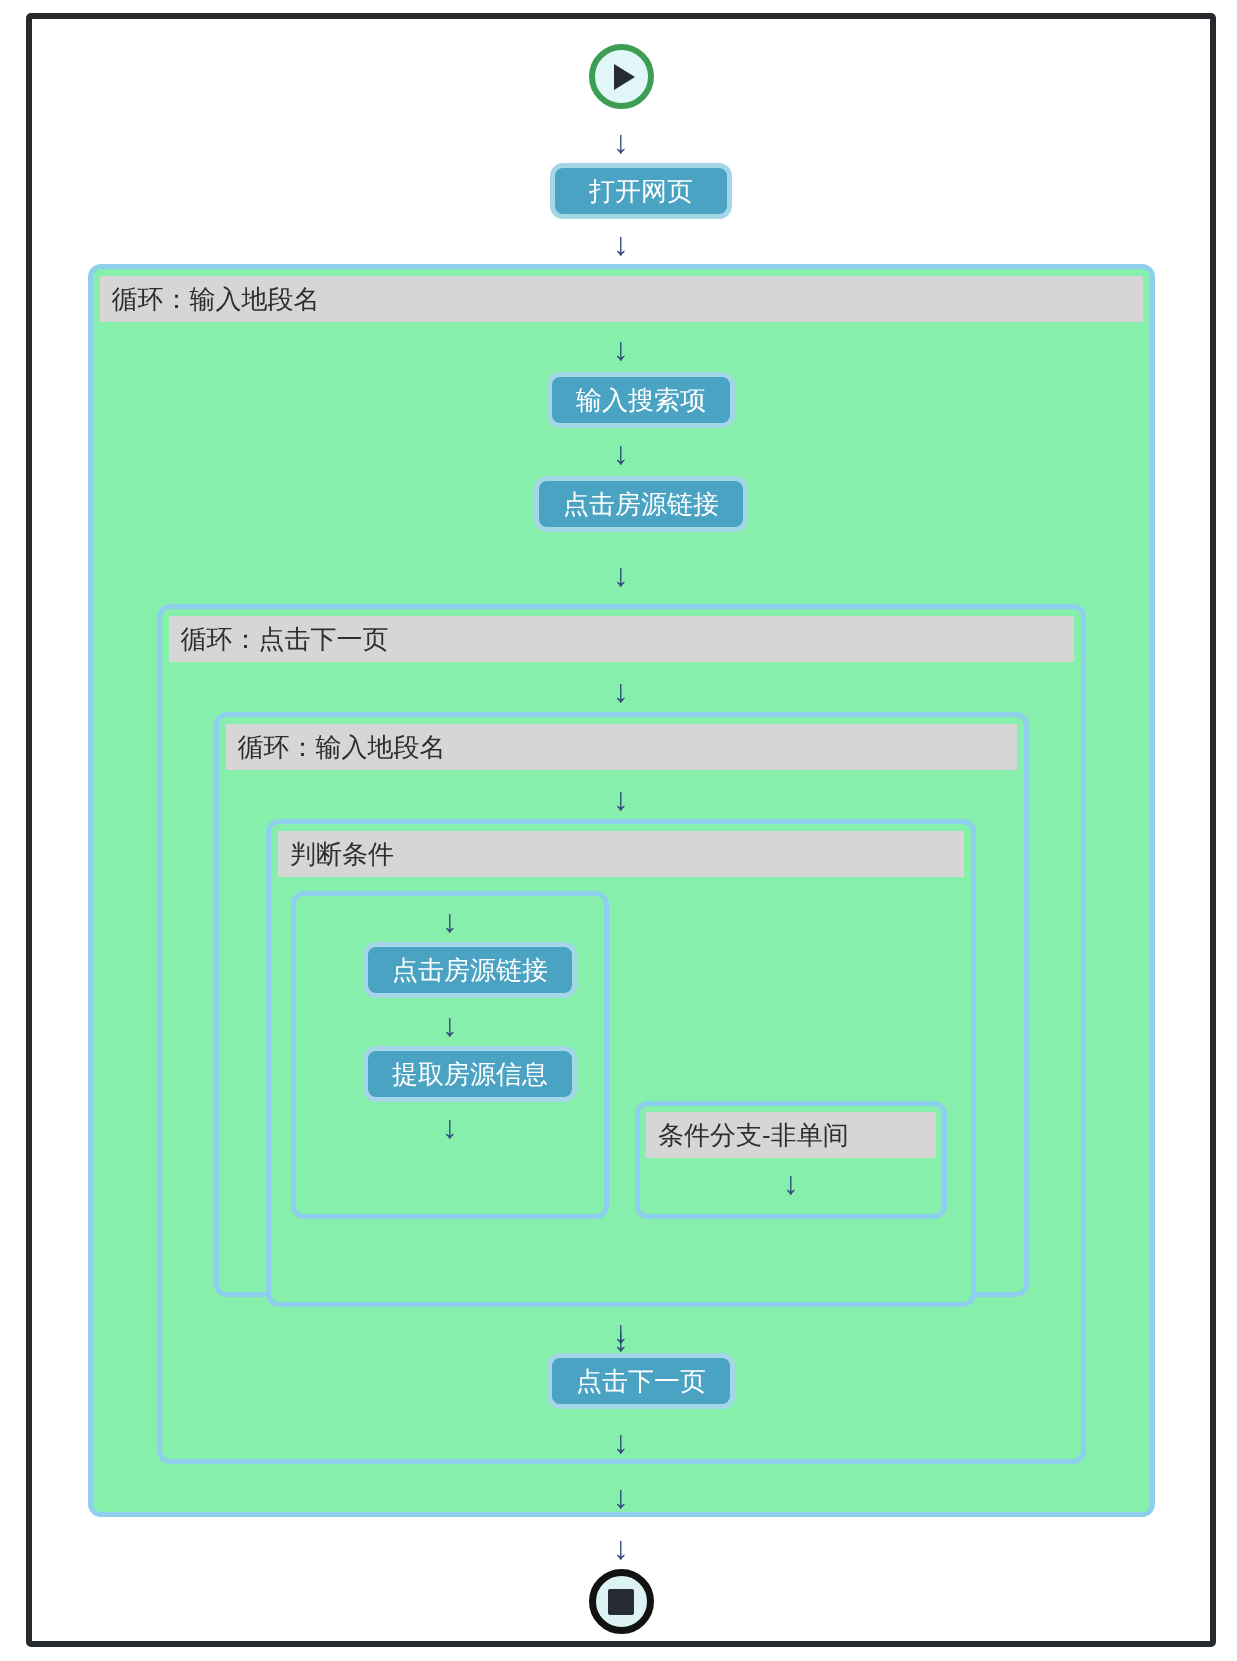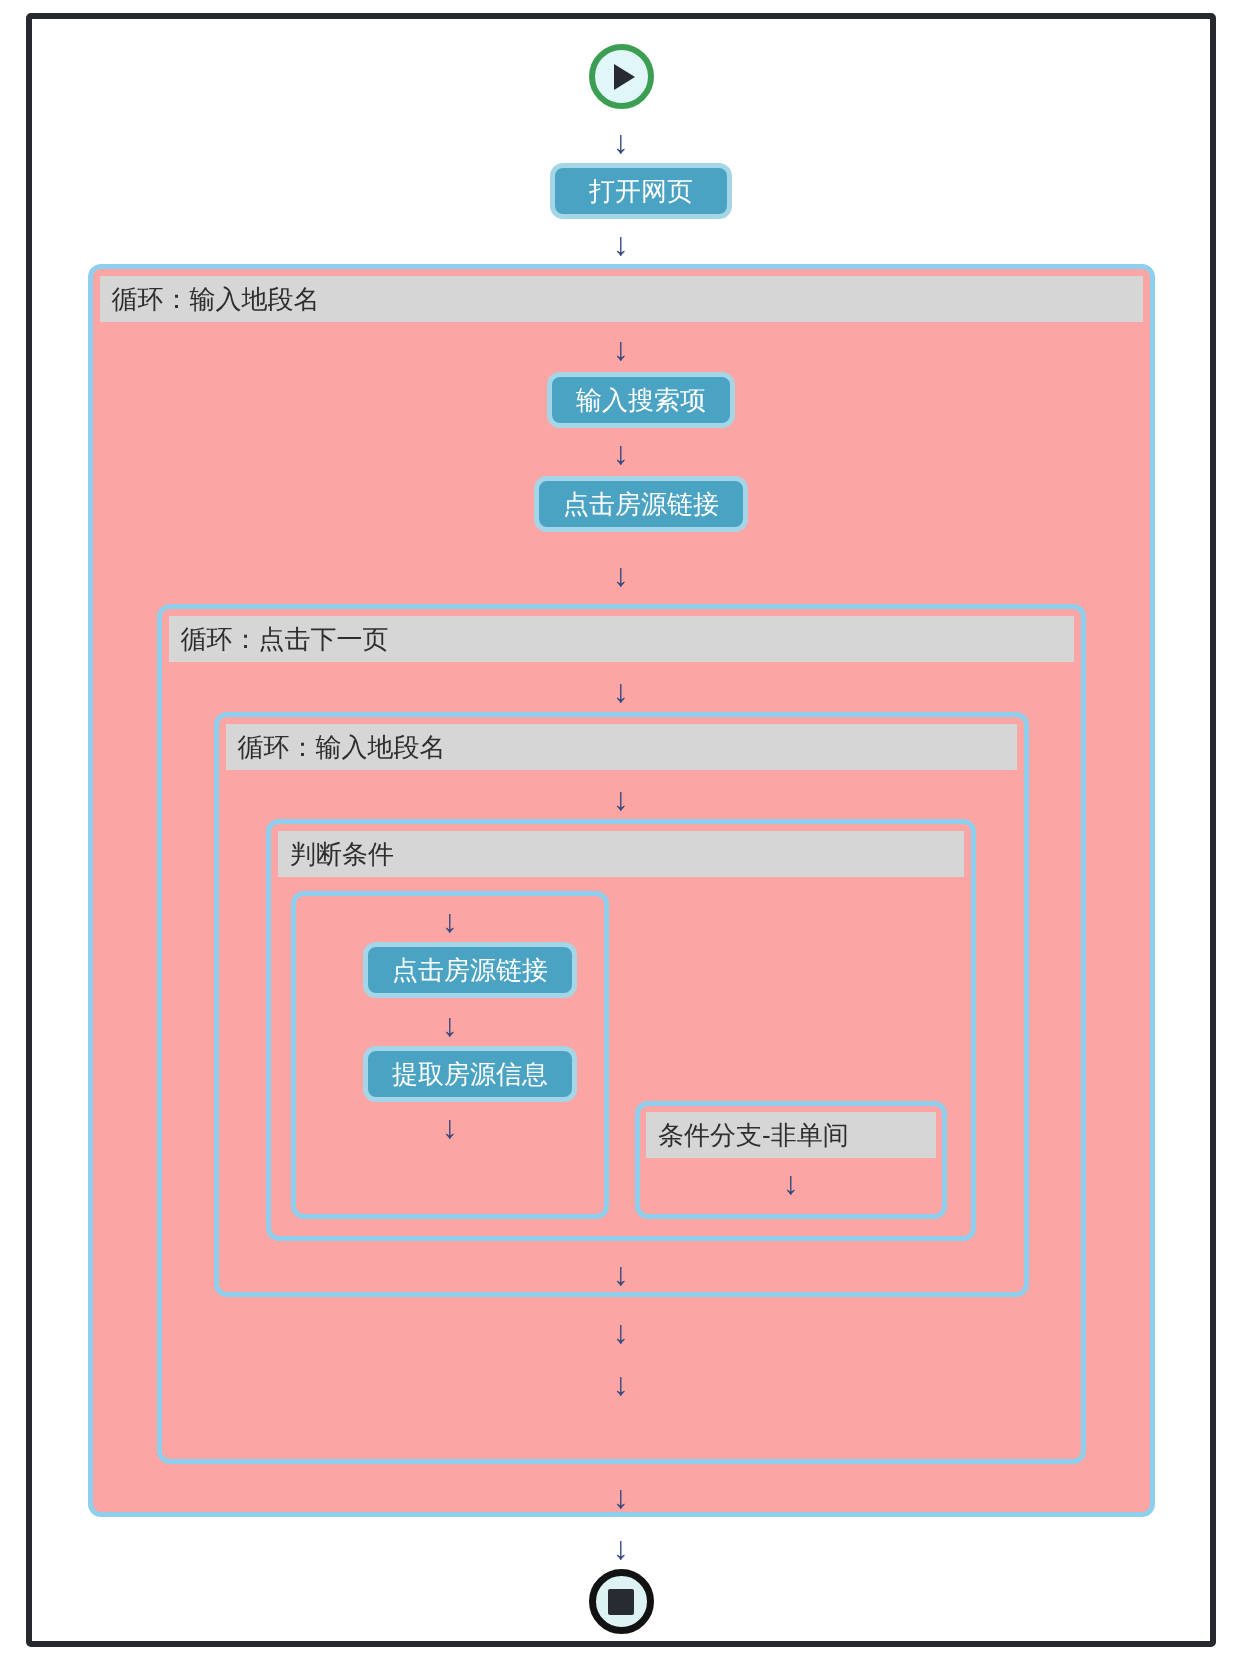--- a/index.html
+++ b/index.html
@@ -6,29 +6,29 @@
     font-family:"Liberation Sans","DejaVu Sans",sans-serif;}
   .frame{position:absolute;left:26px;top:13px;width:1190px;height:1634px;box-sizing:border-box;
     border:6px solid #26292e;border-radius:5px;background:#ffffff;
     display:flex;flex-direction:column;align-items:center;}
   
   .node{box-sizing:border-box;height:56px;min-width:182px;padding:0 24px;
     background:#4aa3c3;border:5px solid #a4d6e7;border-radius:13px;
     color:#ffffff;font-size:26px;display:flex;align-items:center;justify-content:center;
     flex:0 0 auto;white-space:nowrap;margin-left:40px;}
   
-  .container{box-sizing:border-box;border:5px solid #8dcfec;border-radius:13px;background:#fca5a5;
+  .container{box-sizing:border-box;border:5px solid #8dcfec;border-radius:13px;background:#86efac;
     display:flex;flex-direction:column;align-items:center;flex:0 0 auto;}
   .header{box-sizing:border-box;align-self:center;width:calc(100% - 14px);height:46px;
     background:#d6d6d6;color:#2e2e2e;font-size:26px;line-height:46px;padding-left:12px;
     text-align:left;overflow:hidden;white-space:nowrap;flex:0 0 auto;}
   .loop1{width:1067px;height:1253px;}
   .loop2{width:929px;height:860px;}
   .loop3{width:815px;height:585px;}
-  .cond{width:710px;height:422px;}
+  .cond{width:710px;height:488px;}
   .branch-row{align-self:stretch;display:flex;align-items:flex-end;justify-content:flex-start;
     gap:26px;padding:0 20px;flex:0 0 auto;}
   .branch-left{width:318px;height:328px;}
   .branch-right{width:312px;height:118px;}
   .branch-row .header{width:calc(100% - 12px);}
   
   .arrow{height:36px;line-height:34px;font-size:32px;color:#32487e;text-align:center;flex:0 0 auto;
     user-select:none;}
   
   .icon-start{box-sizing:border-box;width:65px;height:65px;border:6px solid #3c9e52;border-radius:50%;
@@ -93,20 +93,21 @@
               <div class="arrow mt8">↓</div>
             </div>
 
           </div>
         </div>
 
         <div class="arrow mt16">↓</div>
       </div>
 
       <div class="arrow mt18">↓</div>
+      <div class="node mt2">点击下一页</div>
       <div class="arrow mt16">↓</div>
     </div>
 
     <div class="arrow mt16">↓</div>
   </div>
 
   <div class="arrow mt14">↓</div>
 
   <div class="icon-end mt2">
     <div class="sq"></div>

